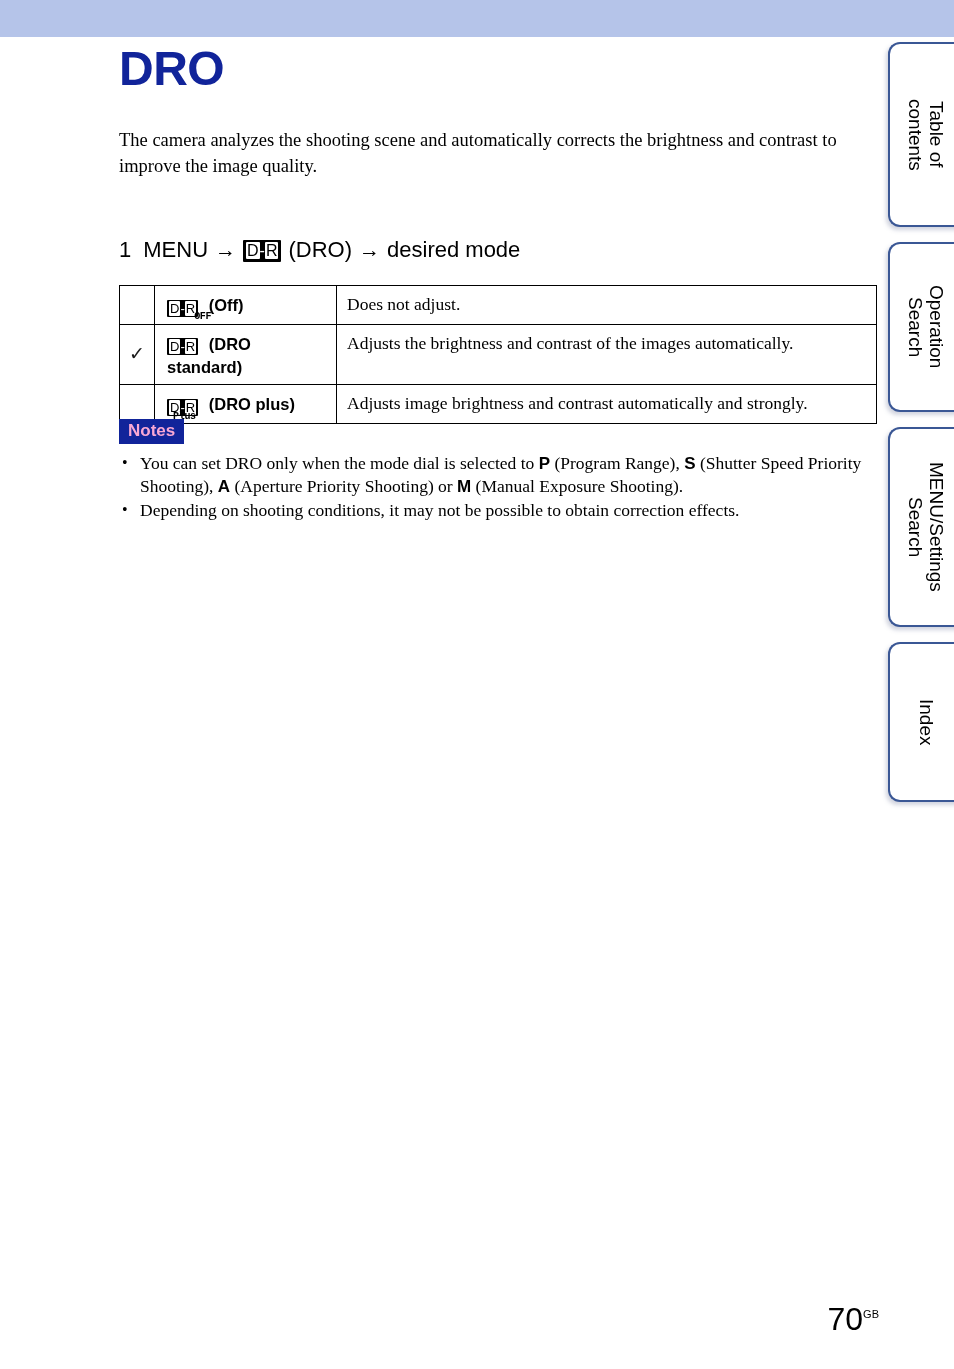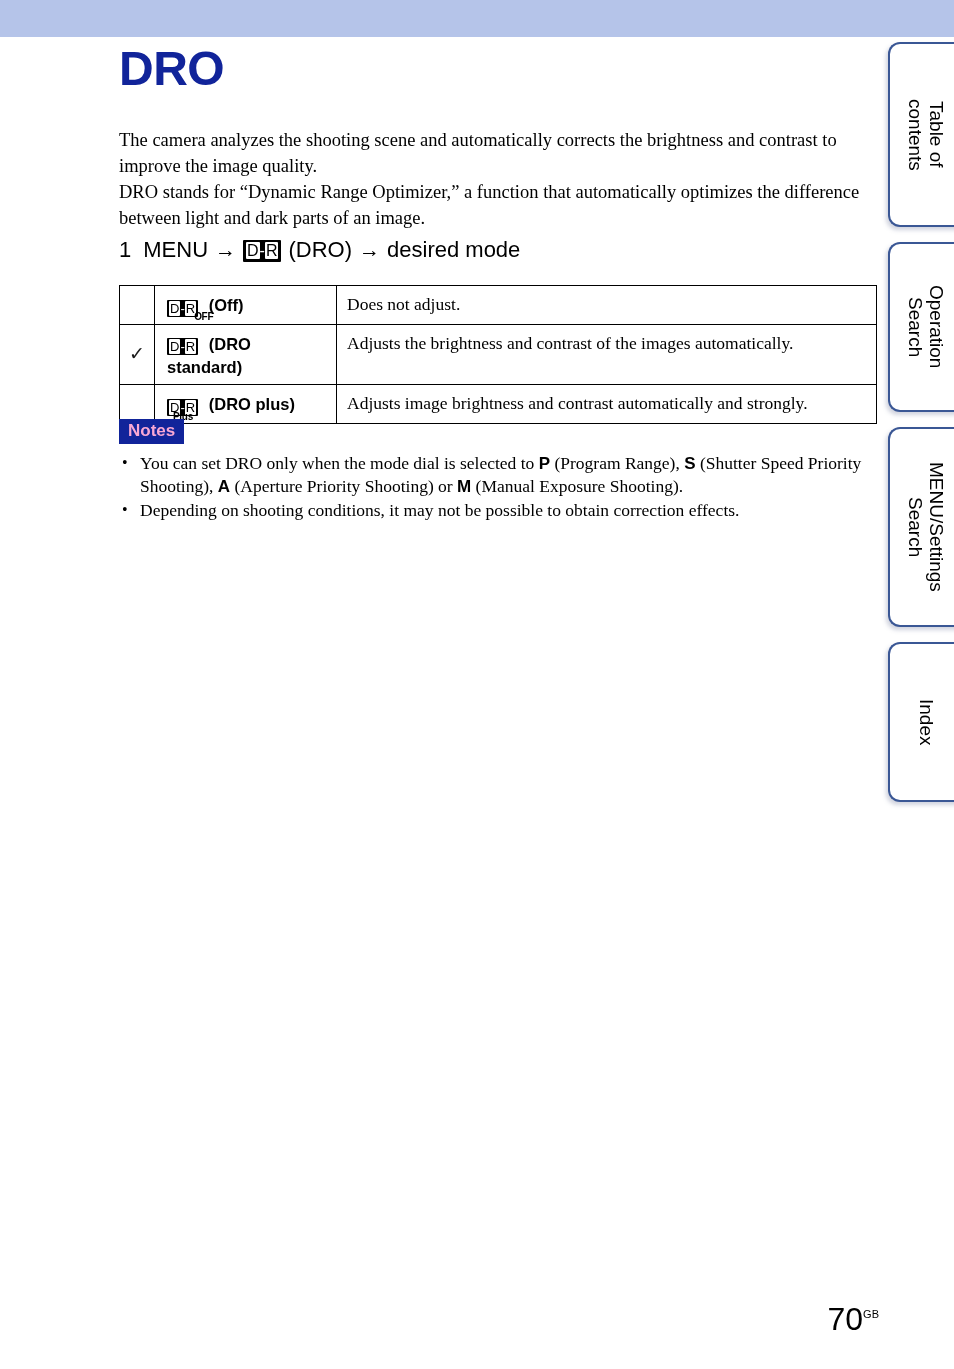--- a/index.html
+++ b/index.html
@@ -102,21 +102,21 @@
     padding: 2px 2px;
   }
 
   .icon-wrap {
     display: inline-block;
     position: relative;
     vertical-align: middle;
     white-space: nowrap;
   }
   .icon-sub {
-    font-family: Liberation Sans, sans-serif;
+    font-family: Liberation Mono, monospace;
     font-weight: bold;
     font-size: 10px;
     line-height: 1;
     position: absolute;
     left: 100%;
     bottom: -4px;
     margin-left: -4px;
     color: #000;
     letter-spacing: -0.3px;
   }
@@ -272,21 +272,20 @@
 <body>
 
 <div id="top-banner"></div>
 
 <div id="page-body">
 
   <div id="page-title">DRO</div>
 
   <div id="intro">
     <p>The camera analyzes the shooting scene and automatically corrects the brightness and contrast to improve the image quality.</p>
-    <p>DRO stands for “Dynamic Range Optimizer,” a function that automatically optimizes the difference between light and dark parts of an image.</p>
   </div>
 
   <div id="step-line">
     <span class="step-num">1</span>
     <span>MENU</span>
     <span class="arrow">→</span>
     <span class="icon-wrap">
       <span class="dr-badge badge-lg">
         <span class="dr-d">D</span><span class="dr-sep">-</span><span class="dr-r">R</span>
       </span>

